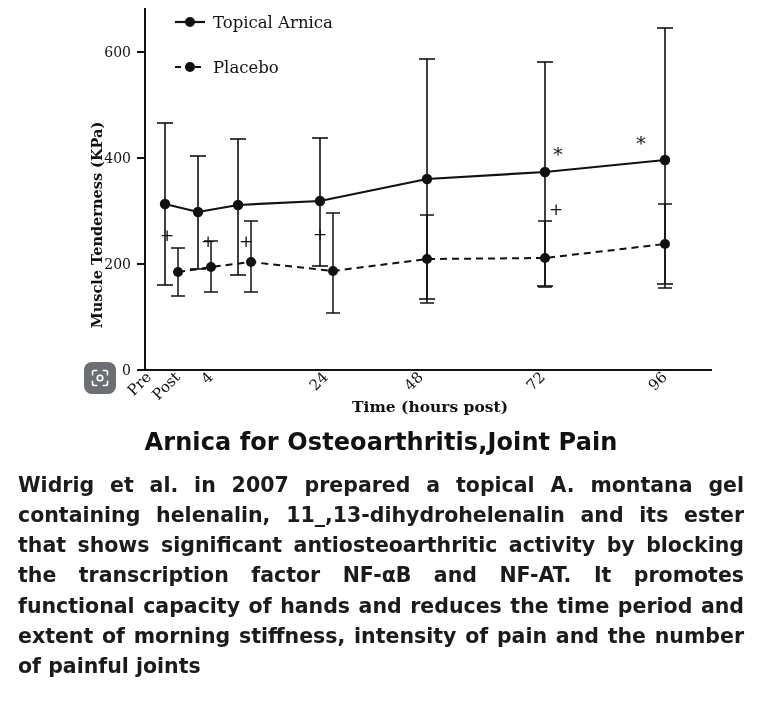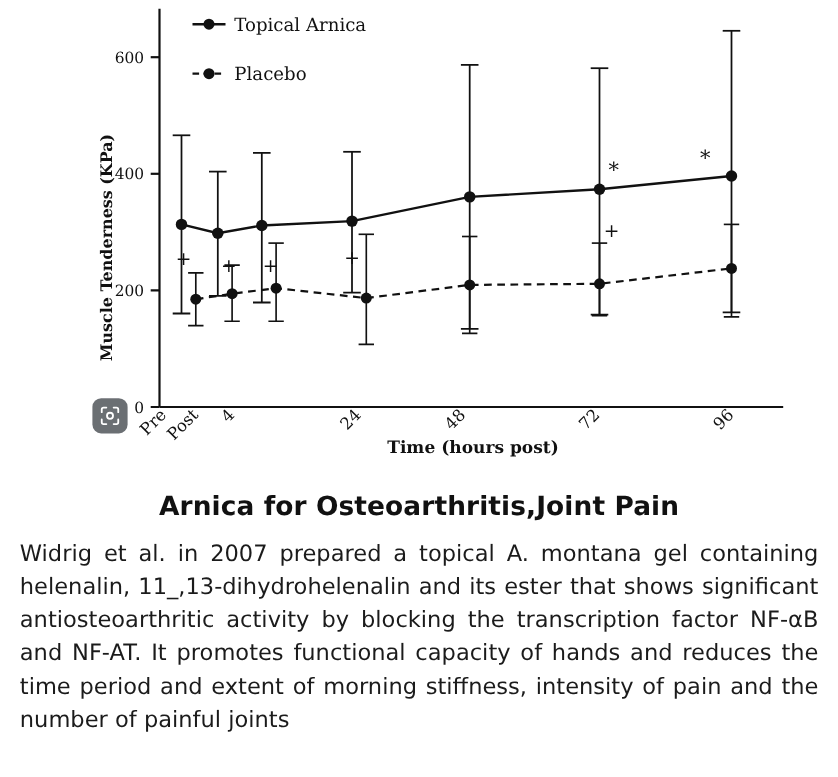--- a/index.html
+++ b/index.html
@@ -42,30 +42,31 @@
     align-items: center;
     justify-content: center;
   }
   
   .caption {
     text-align: center;
     font-size: 24px;
     font-weight: bold;
     color: #111111;
     letter-spacing: 0.1px;
-    margin-top: 18px;
+    margin-top: 0;
     font-family: "DejaVu Sans", sans-serif;
   }
   .body-text {
     margin: 14px 18px 0 18px;
     font-size: 20.5px;
     line-height: 1.47;
     text-align: justify;
     color: #1b1b1b;
     font-family: "DejaVu Sans", sans-serif;
+    font-weight: bold;
   }
 </style>
 </head>
 <body>
 
 <div class="page">
 
   <div class="chart-wrap">
     <svg class="chart" width="762" height="428" viewBox="0 0 762 428">
 

